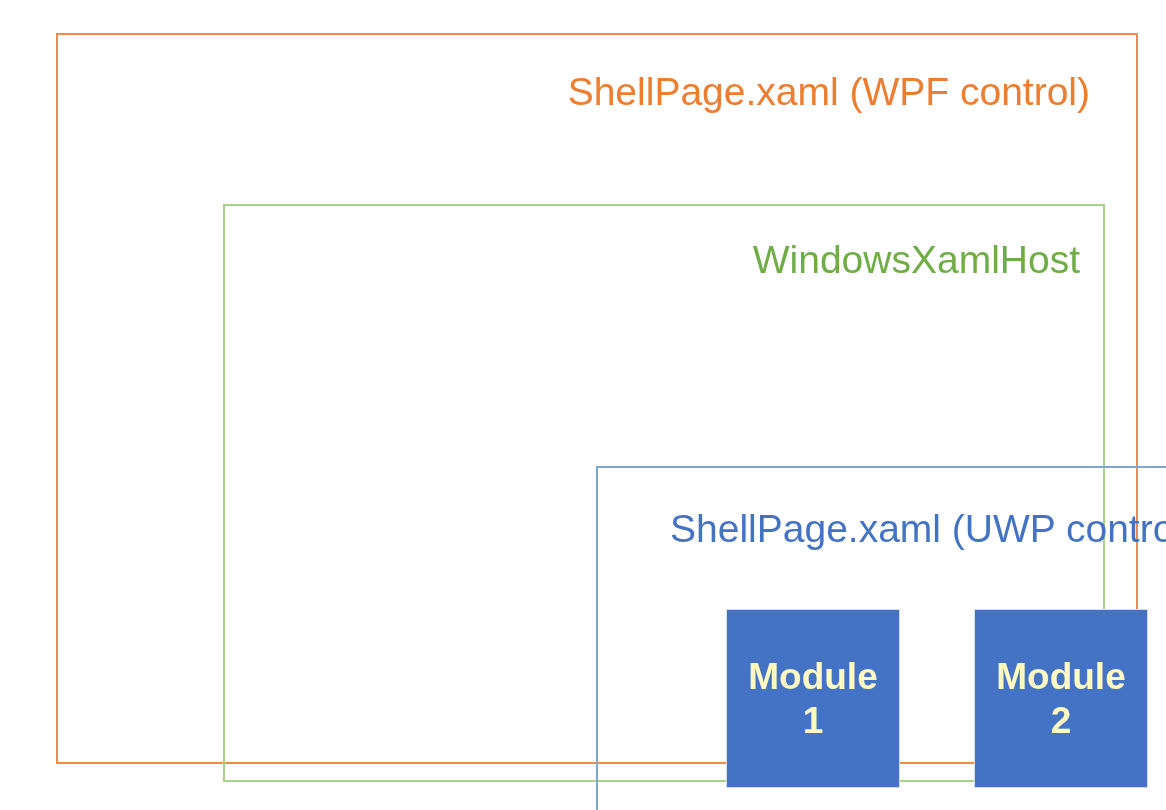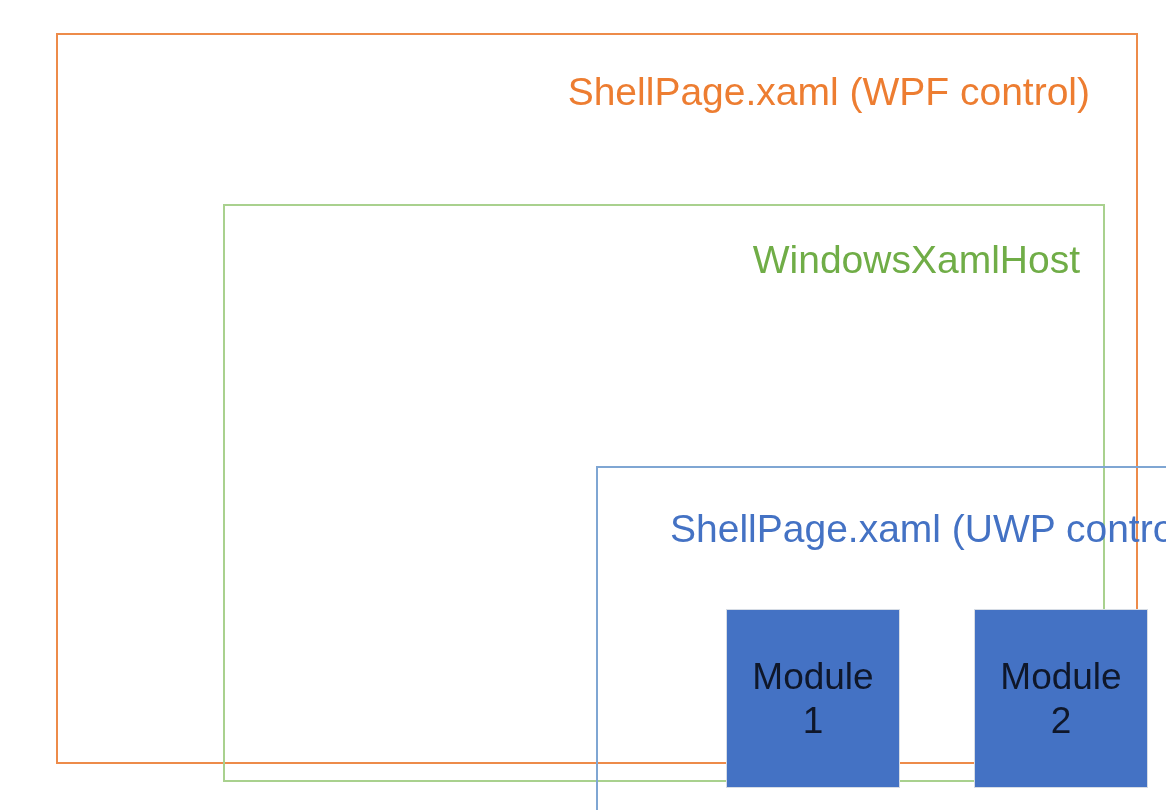--- a/index.html
+++ b/index.html
@@ -113,25 +113,25 @@
     box-sizing: border-box;
     display: flex;
     align-items: center;
     justify-content: center;
   }
 
   .module-box.m1 { left: 128px; }
   .module-box.m2 { left: 376px; }
 
   .module-label {
-    color: #0f172a;
+    color: #fef9c3;
     font-size: 37px;
     line-height: 44px;
     text-align: center;
-    font-weight: 400;
+    font-weight: 700;
     white-space: pre-line;
   }
 </style>
 </head>
 <body>
 
 <div id="canvas">
 
   <div class="wpf-box">
     <div class="wpf-label">ShellPage.xaml (WPF control)</div>

